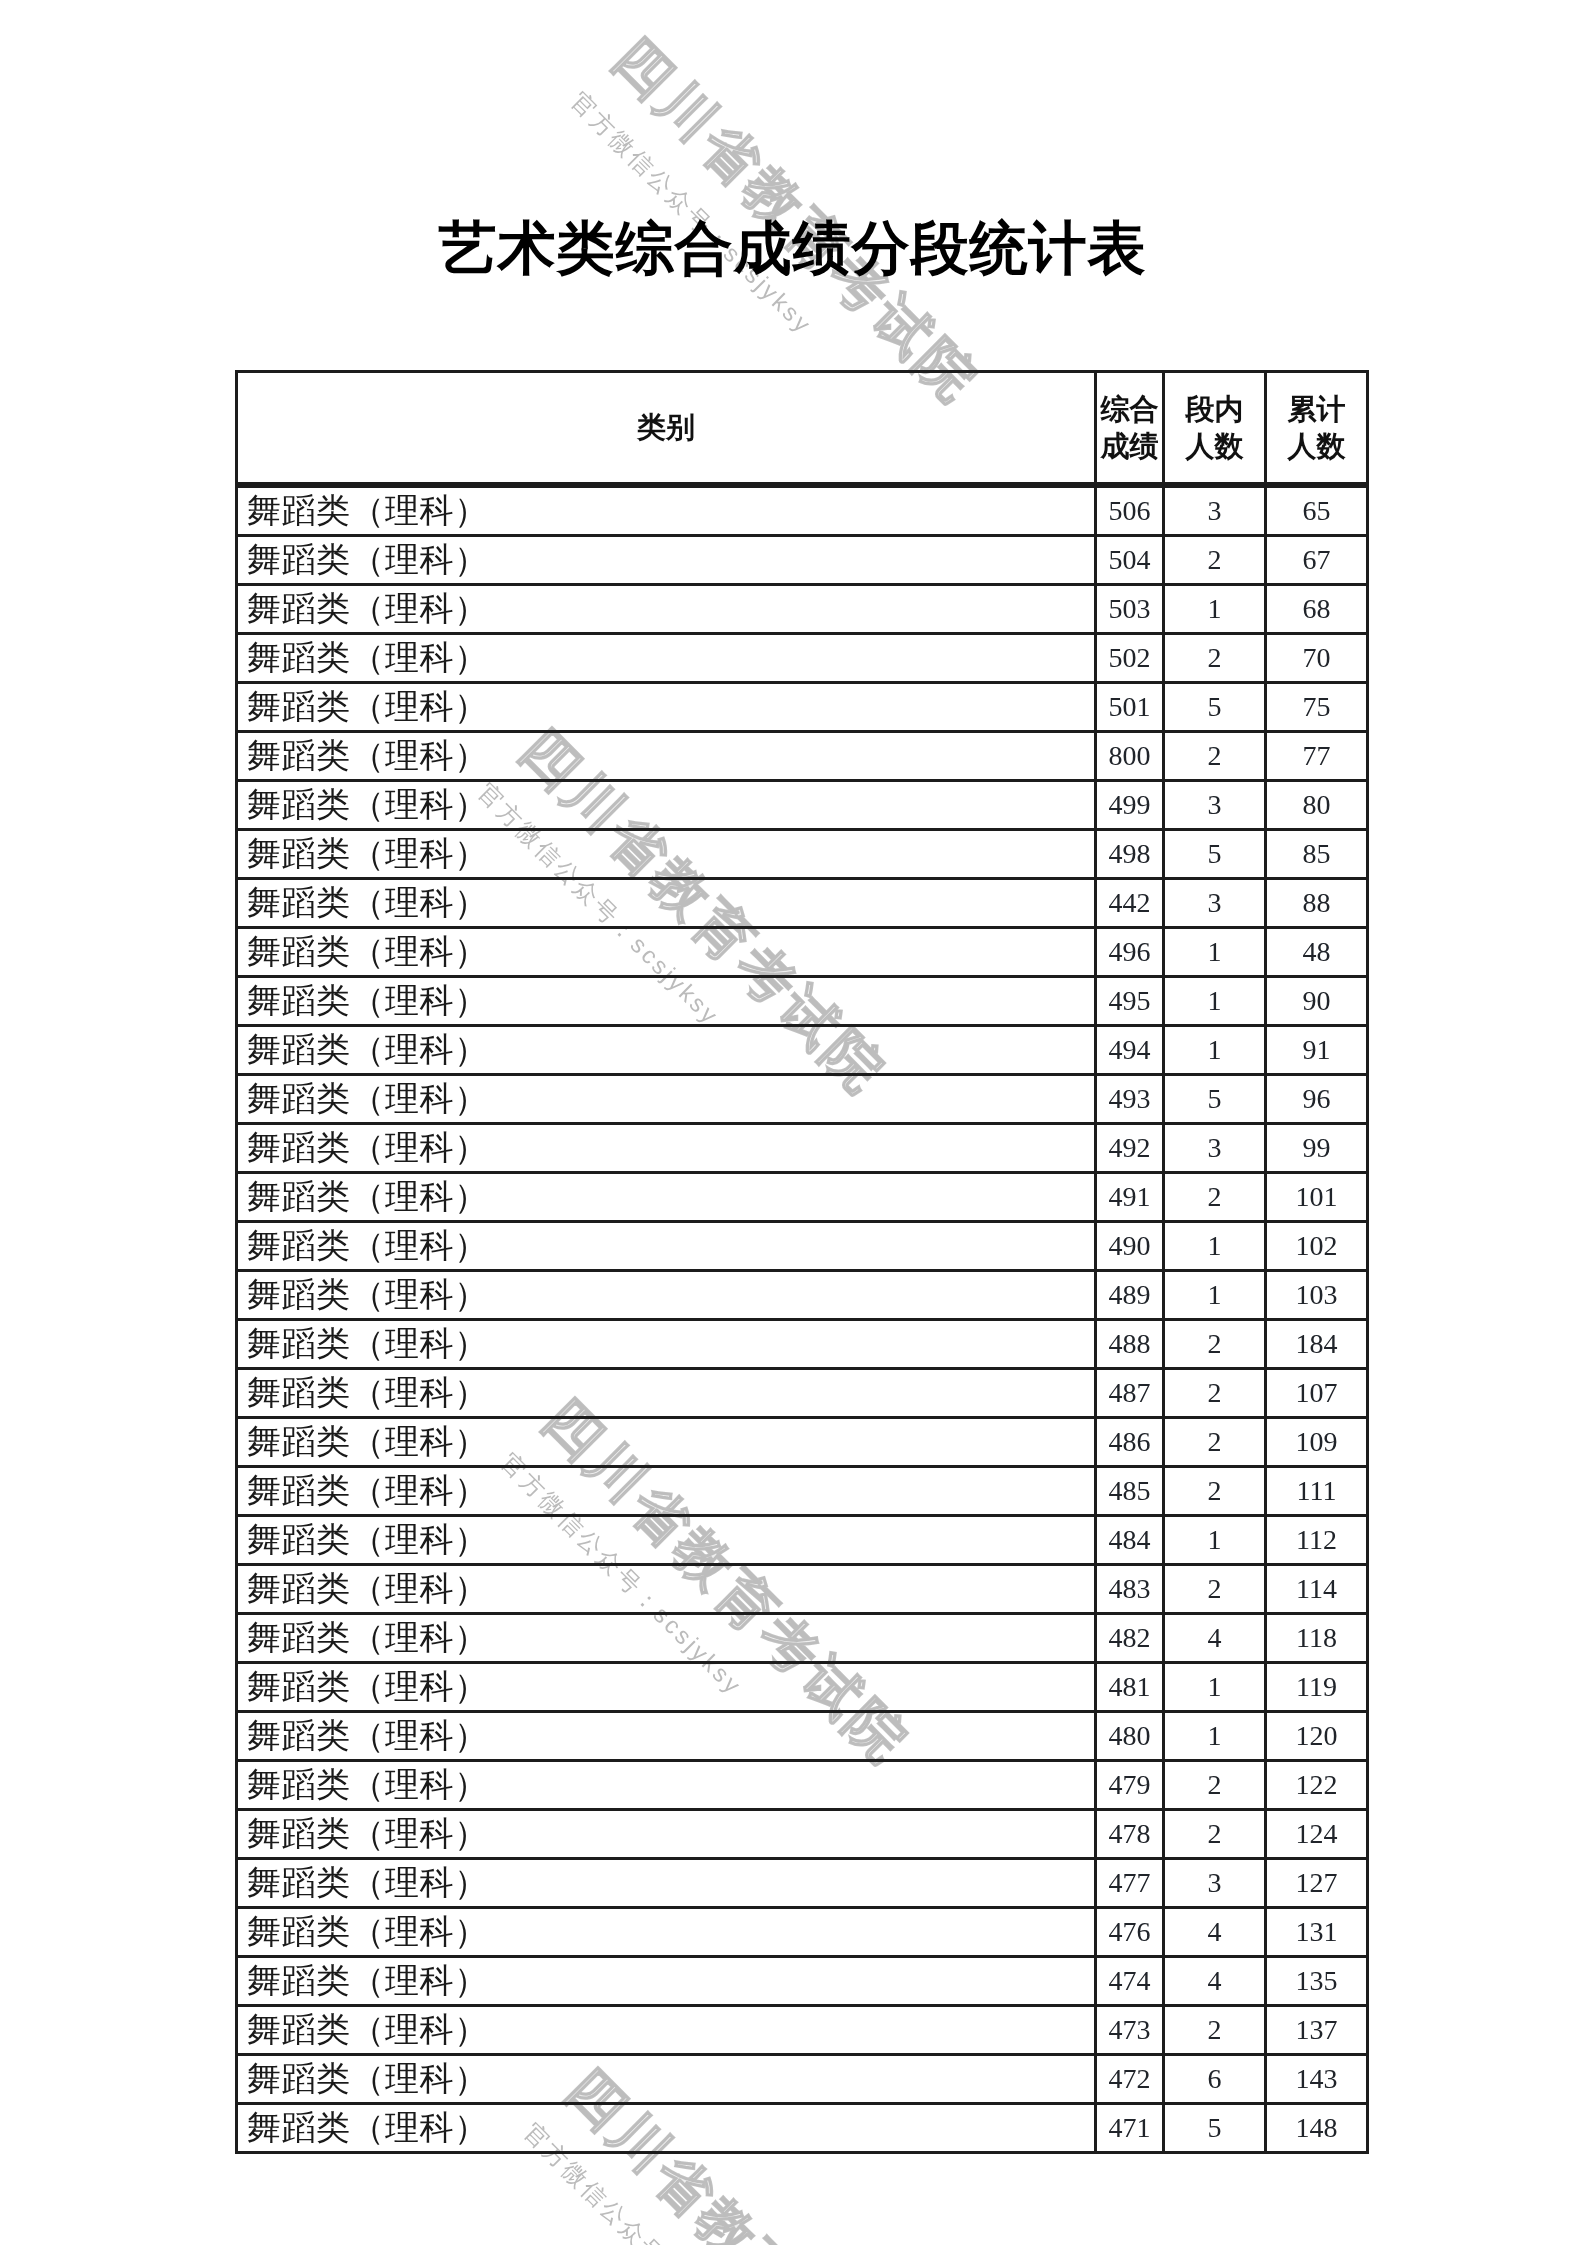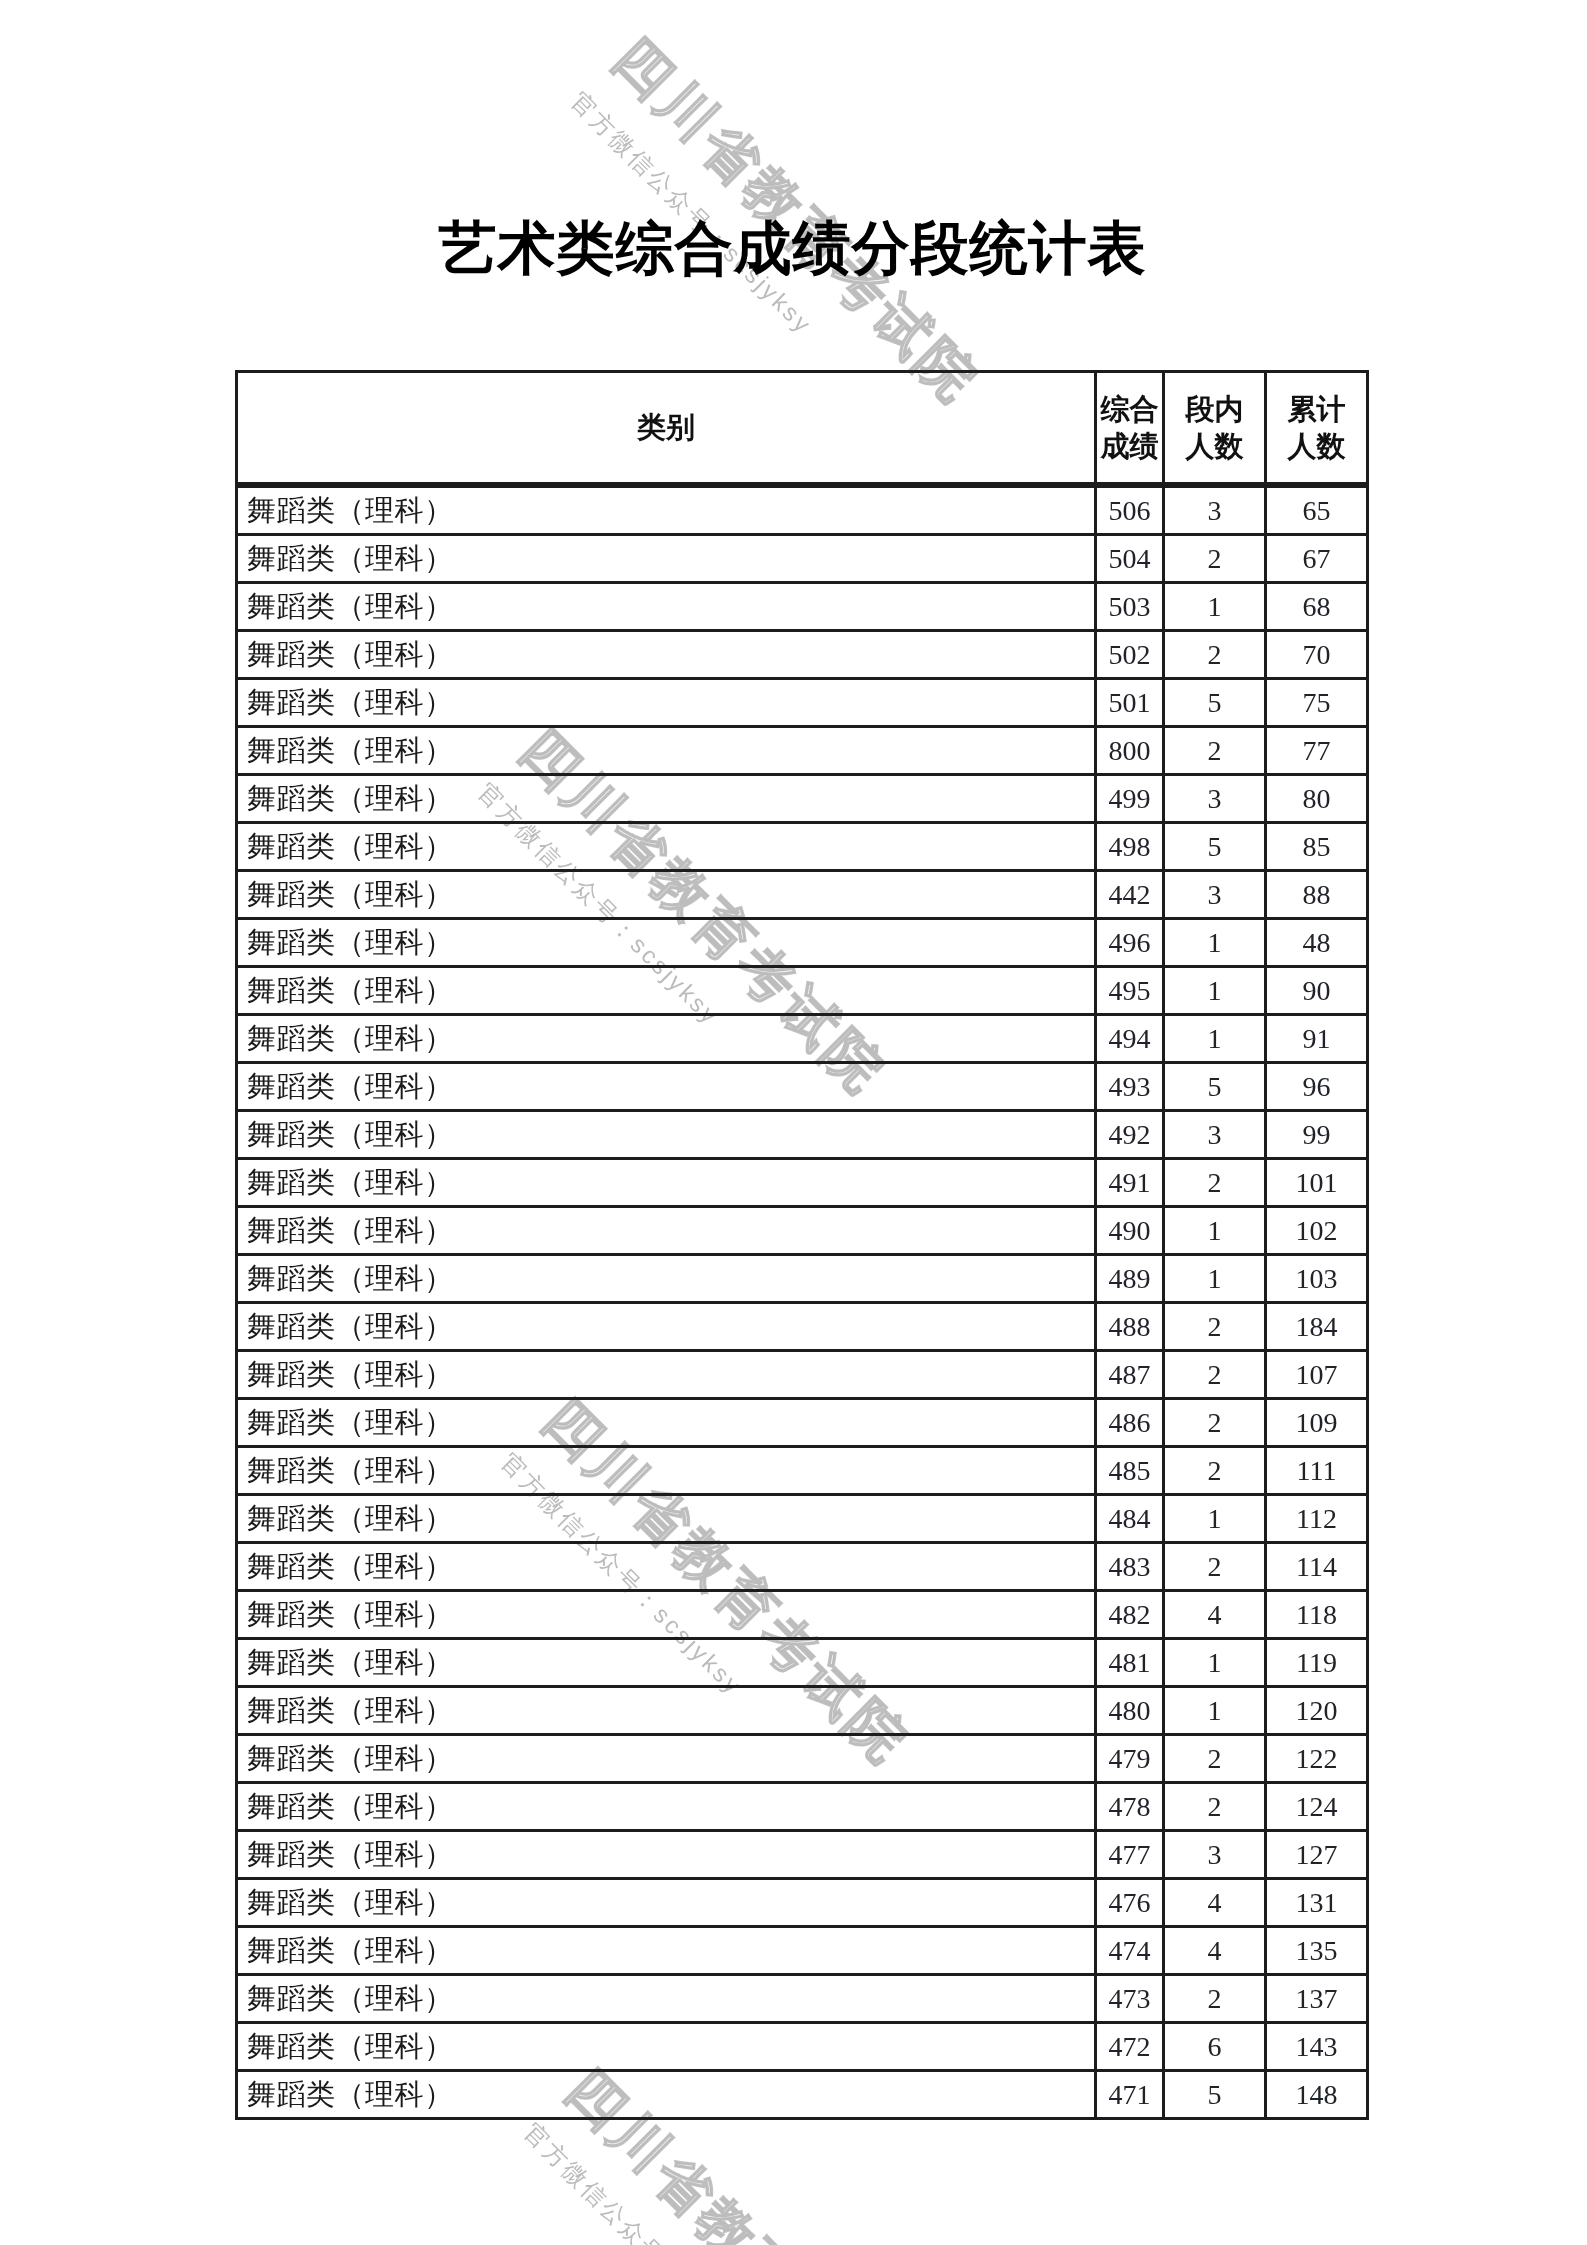--- a/index.html
+++ b/index.html
@@ -88,21 +88,21 @@
     vertical-align: middle;
     color: #111111;
   }
   .score-table tbody td {
     height: 45px;
     vertical-align: middle;
   }
   .category-cell {
     text-align: left;
     padding-left: 9px !important;
-    font-size: 29px;
+    font-size: 34px;
     letter-spacing: 0.5px;
     color: #1a1a1a;
   }
   .num-cell {
     text-align: center;
     font-size: 28px;
     color: #20242a;
   }
 </style>
 </head>

